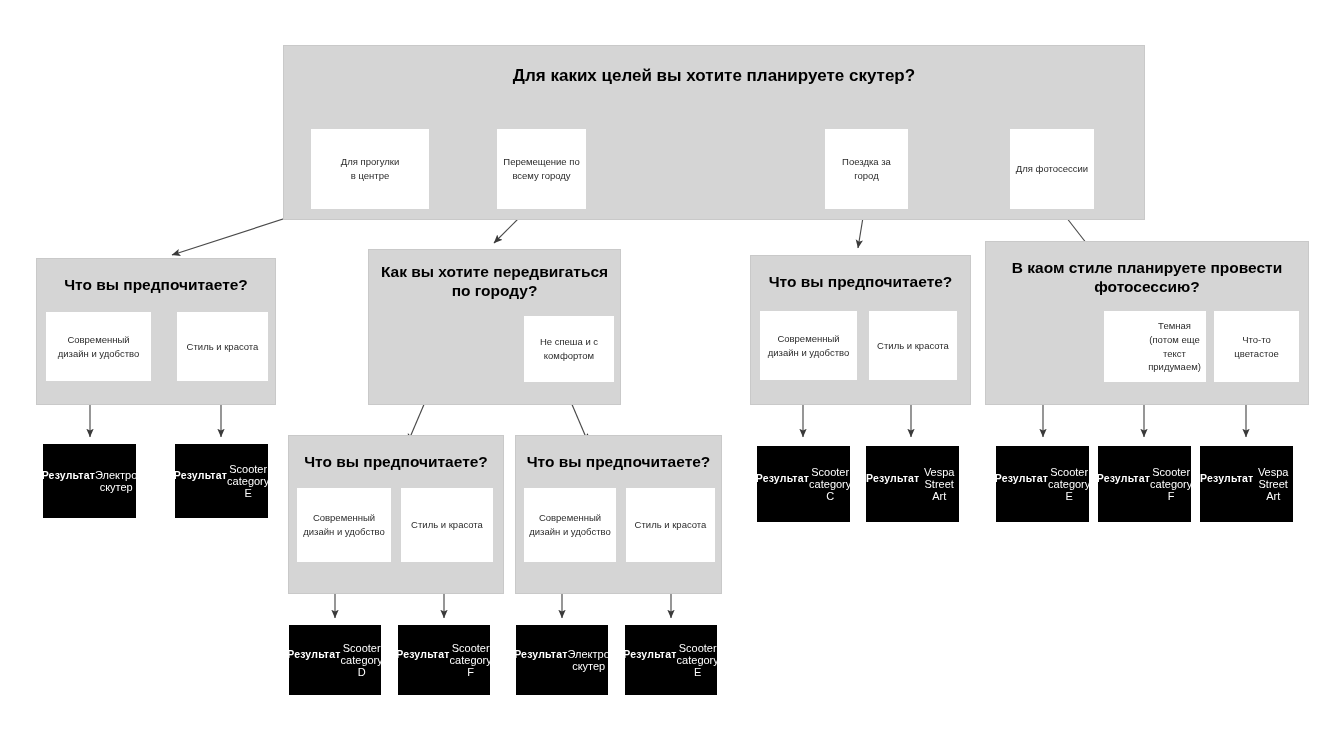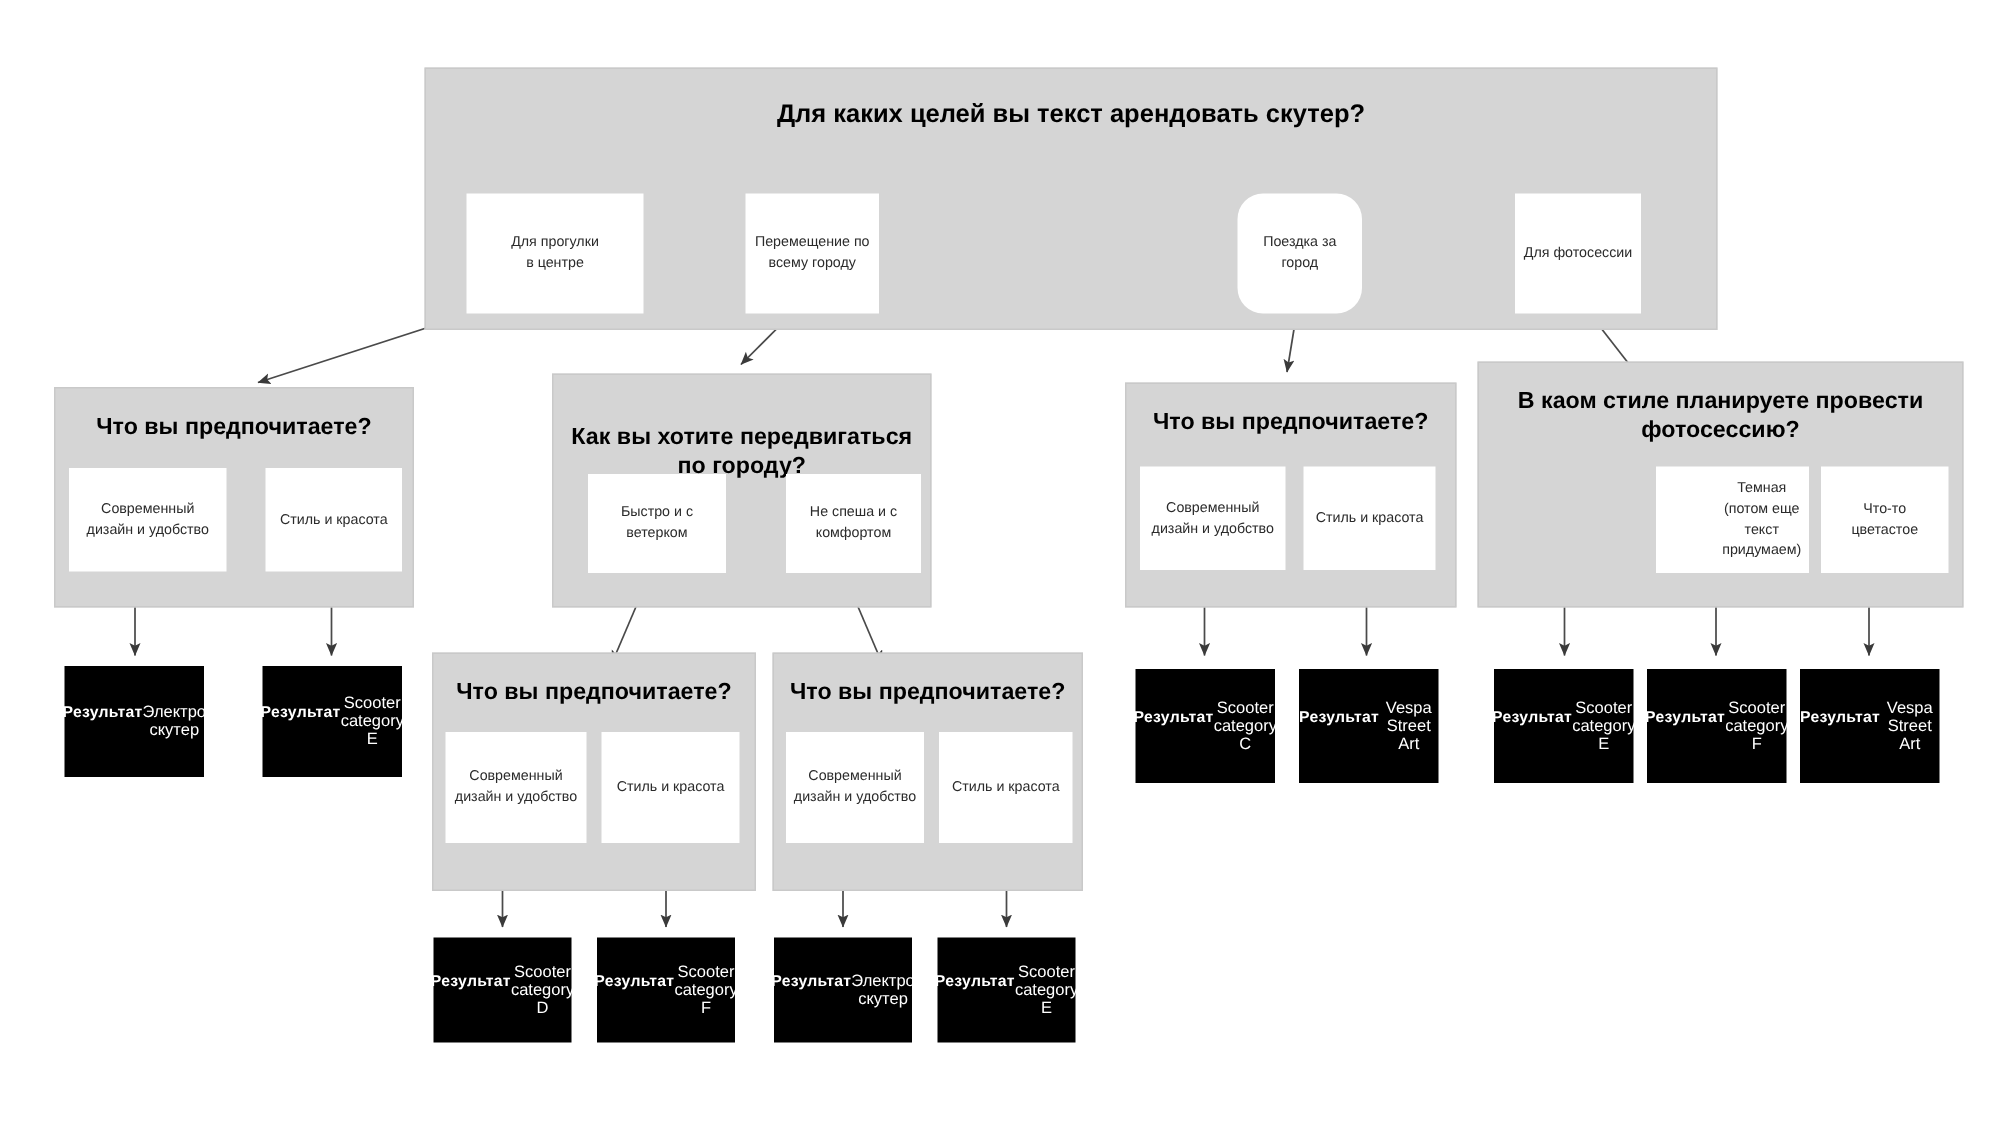--- a/index.html
+++ b/index.html
@@ -28,21 +28,21 @@
     position: absolute;
     left: 10px;
     right: 10px;
     text-align: center;
     font-weight: bold;
     color: #000000;
     line-height: 1.22;
   }
   .panel-title.t-big  { font-size: 17px; top: 20px; }
   .panel-title.t-mid  { font-size: 15.5px; top: 17px; }
-  .panel-title.t-mid2 { font-size: 15.5px; top: 13px; margin-top: 20px; }
+  .panel-title.t-mid2 { font-size: 15.5px; top: 13px; }
   .option {
     position: absolute;
     background: #ffffff;
     box-sizing: border-box;
     display: flex;
     align-items: center;
     justify-content: center;
     text-align: center;
     color: #2b2b2b;
     font-size: 9.5px;
@@ -114,36 +114,35 @@
       <path d="M803,381 L803,437"></path>
       <path d="M911,381 L911,437"></path>
 
       <path d="M1043,381 L1043,437"></path>
       <path d="M1144,381 L1144,437"></path>
       <path d="M1246,381 L1246,437"></path>
     </g>
   </svg>
 
   <div class="panel" style="left:283px; top:45px; width:862px; height:175px;">
-    <div class="panel-title t-big">Для каких целей вы текст арендовать скутер?</div>
+    <div class="panel-title t-big">Для каких целей вы хотите планируете скутер?</div>
     <div class="option top-opt" style="left:213px; top:83px; width:89px; height:80px;">Перемещение по<br>всему городу</div>
     <div class="option top-opt" style="left:27px; top:83px; width:118px; height:80px;">Для прогулки<br>в центре</div>
-    <div class="option top-opt" style="left:541px; top:83px; width:83px; height:80px;border-radius:17px;">Поездка за город</div>
+    <div class="option top-opt" style="left:541px; top:83px; width:83px; height:80px;">Поездка за город</div>
     <div class="option top-opt" style="left:726px; top:83px; width:84px; height:80px;">Для фотосессии</div>
   </div>
 
   <div class="panel" style="left:36px; top:258px; width:240px; height:147px;">
     <div class="panel-title t-mid">Что вы предпочитаете?</div>
     <div class="option" style="left:9px; top:53px; width:105px; height:69px;">Современный<br>дизайн и удобство</div>
     <div class="option" style="left:140px; top:53px; width:91px; height:69px;">Стиль и красота</div>
   </div>
 
   <div class="panel" style="left:368px; top:249px; width:253px; height:156px;">
     <div class="panel-title t-mid2">Как вы хотите передвигаться по городу?</div>
-    <div class="option" style="left:23px; top:66px; width:92px; height:66px;">Быстро и с<br>ветерком</div>
     <div class="option" style="left:155px; top:66px; width:90px; height:66px;">Не спеша и с<br>комфортом</div>
   </div>
 
   <div class="panel" style="left:288px; top:435px; width:216px; height:159px;">
     <div class="panel-title t-mid">Что вы предпочитаете?</div>
     <div class="option" style="left:8px; top:52px; width:94px; height:74px;">Современный<br>дизайн и удобство</div>
     <div class="option" style="left:112px; top:52px; width:92px; height:74px;">Стиль и красота</div>
   </div>
 
   <div class="panel" style="left:515px; top:435px; width:207px; height:159px;">

